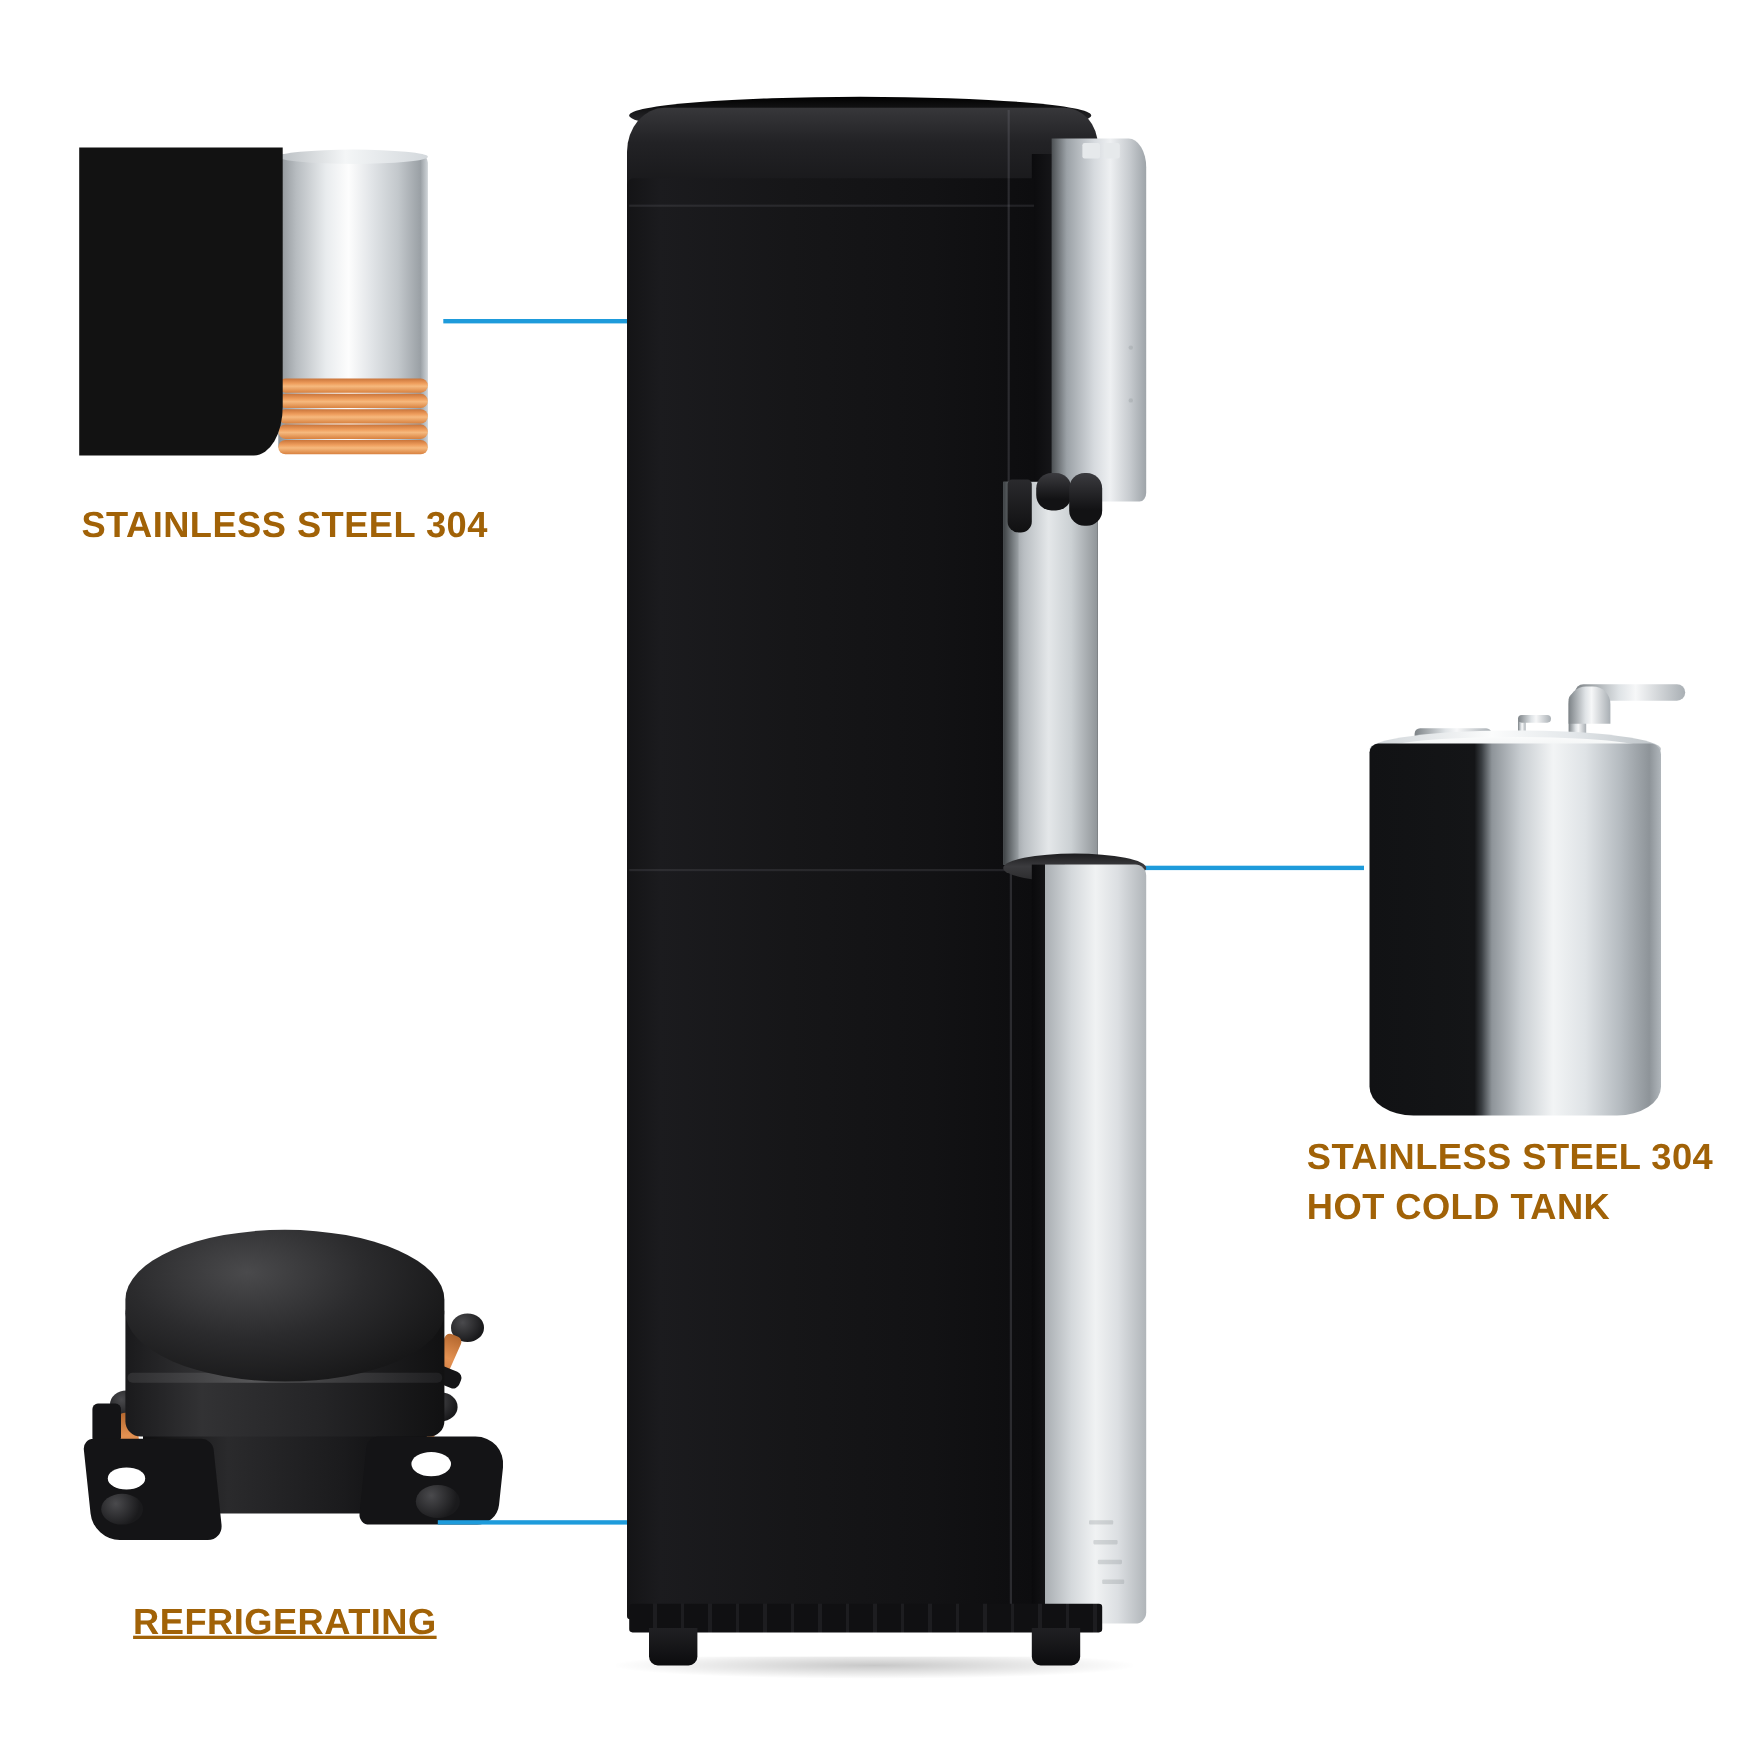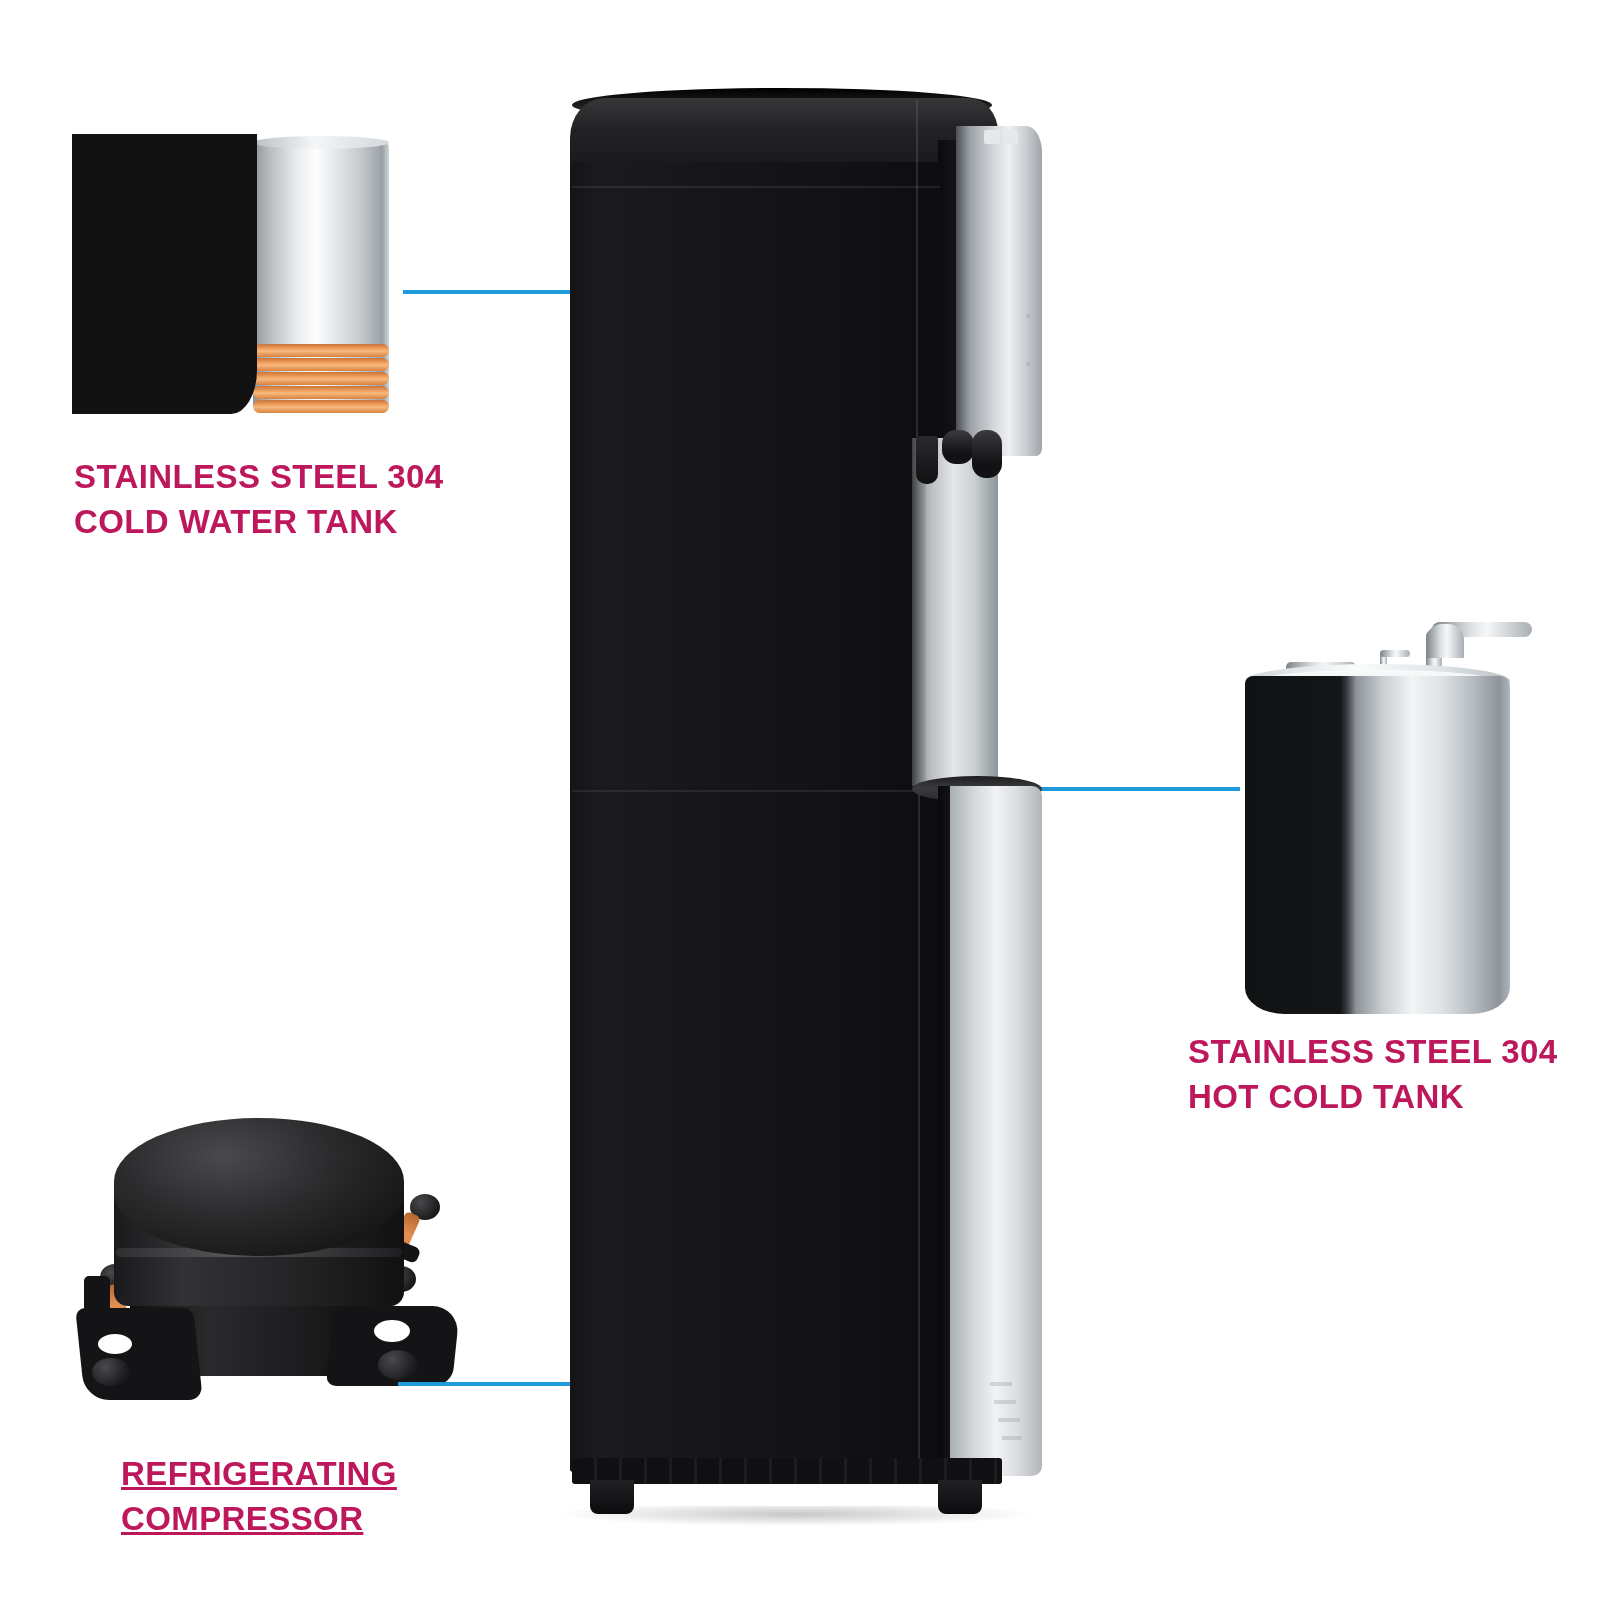--- a/index.html
+++ b/index.html
@@ -15,21 +15,21 @@
     position: relative;
     width: 1600px;
     height: 1600px;
     background: #ffffff;
     overflow: hidden;
   }
 
   
   .callout-label {
     position: absolute;
-    color: #be185d;
+    color: #a16207;
     font-weight: bold;
     font-size: 33px;
     letter-spacing: 0.4px;
     line-height: 1.35;
     white-space: nowrap;
   }
   .callout-label .ln { display: block; }
 
   
   .conn-line {
@@ -312,21 +312,20 @@
     <div class="coil" style="top:210px;"></div>
     <div class="coil" style="top:224px;"></div>
     <div class="coil" style="top:238px;"></div>
     <div class="coil" style="top:252px;"></div>
     <div class="coil" style="top:266px;"></div>
     <div class="coil-mask"></div>
   </div>
 
   <div class="callout-label" style="left:74px; top:455px;">
     <span class="ln">STAINLESS STEEL 304</span>
-    <span class="ln">COLD WATER TANK</span>
   </div>
 
   <div class="conn-line" style="left:403px; top:290px; width:300px;"></div>
   <div class="conn-dot" style="left:684px; top:276px; width:32px; height:32px;"></div>
 
   <div id="hot-inset">
 
     <div class="pipe" style="left:186px; top:14px; width:16px; height:66px;"></div>
     <div class="pipe" style="left:192px; top:6px; width:100px; height:15px; border-radius:8px 8px 8px 2px;"></div>
     <div class="pipe" style="left:186px; top:8px; width:38px; height:34px; border-radius:16px 16px 0 0;"></div>
@@ -377,21 +376,20 @@
          border-radius:10px 10px 14px 24px; transform:skewX(6deg);"></div>
     <div class="foot-hole" style="left:20px; top:226px; width:34px; height:20px;"></div>
     <div class="tube-cap" style="left:14px; top:250px; width:38px; height:28px;"></div>
   </div>
 
   <div class="conn-line" style="left:398px; top:1382px; width:360px;"></div>
   <div class="conn-dot" style="left:738px; top:1368px; width:32px; height:32px;"></div>
 
   <div class="callout-label" style="left:121px; top:1452px;text-decoration:underline;">
     <span class="ln">REFRIGERATING</span>
-    <span class="ln">COMPRESSOR</span>
   </div>
 
   <div id="dispenser">
     <div class="ground-shadow"></div>
 
     <div class="top-lid"></div>
     <div class="top-shell"></div>
 
     <div class="side-face"></div>
     <div class="front-face"></div>

